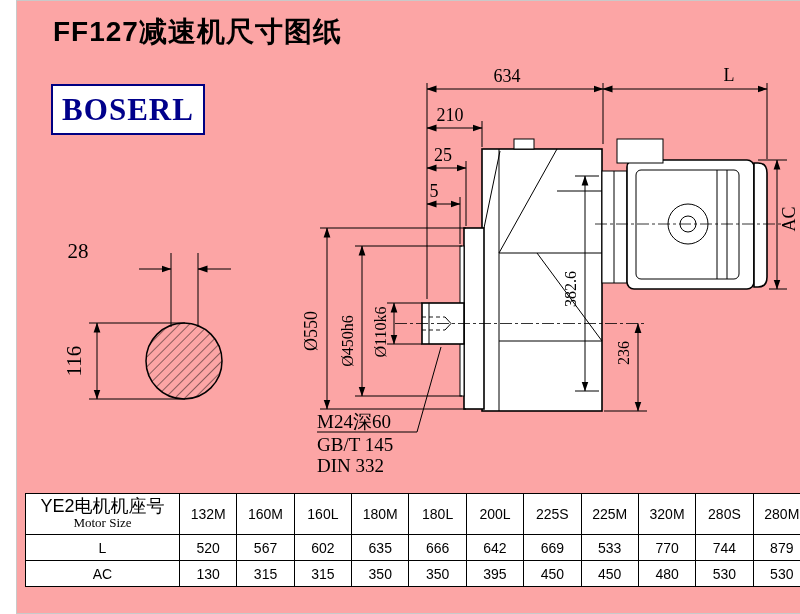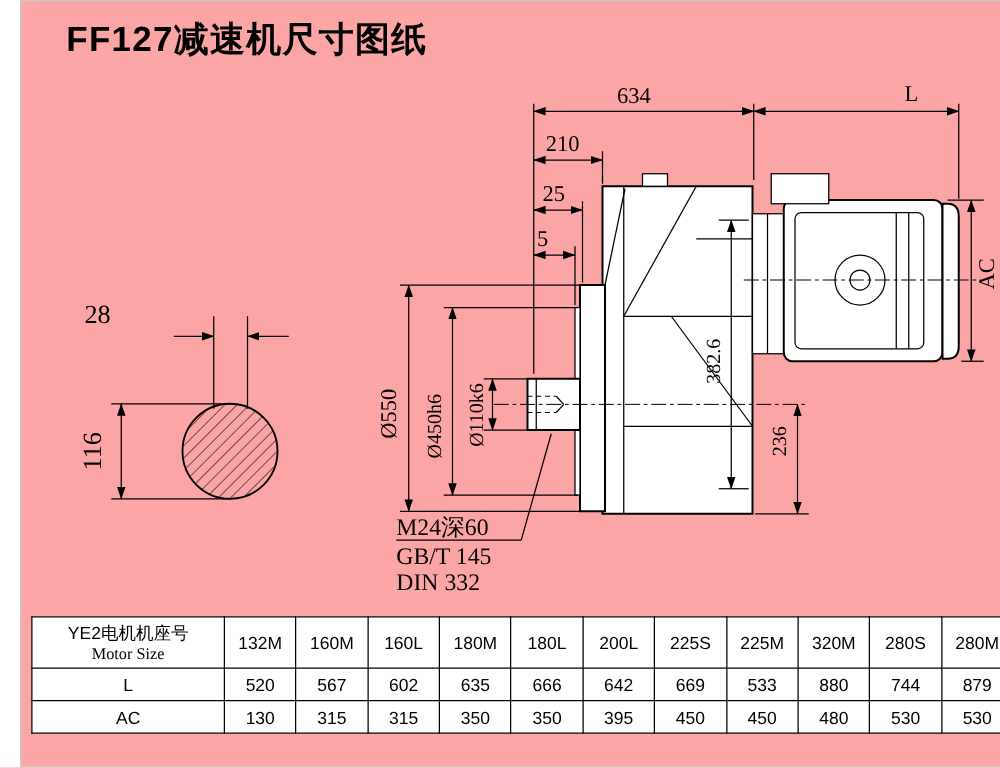--- a/index.html
+++ b/index.html
@@ -15,28 +15,31 @@
   .cl {stroke:#000;stroke-width:0.8;stroke-dasharray:12 3 3 3;fill:none;}
   .dash {stroke:#000;stroke-width:0.9;stroke-dasharray:4 3;fill:none;}
   .dtext {font-family:"Liberation Serif",serif;font-size:18px;fill:#000;}
   .dtextL {font-family:"Liberation Serif",serif;font-size:21px;fill:#000;}
   .dtextS {font-family:"Liberation Serif",serif;font-size:16px;fill:#000;}
   .ntext {font-family:"Liberation Serif",serif;font-size:19px;fill:#000;}
   .dim-table {position:absolute;left:8px;top:492px;width:786px;border-collapse:collapse;table-layout:fixed;background:#fff;}
   .dim-table td {border:1px solid #000;text-align:center;vertical-align:middle;font-size:14px;color:#000;padding:0;}
   .dim-table tr.hdr td {height:40px;}
   .dim-table tr.datarow td {height:25px;}
-  .corner-cn {font-size:14px;line-height:18px;}
+  .corner-cn {font-size:18px;line-height:18px;}
   .corner-en {font-size:13px;line-height:16px;font-family:"Liberation Serif",serif;}
 </style>
 </head>
 <body>
 
 <div class="page">
   <div class="title">FF127减速机尺寸图纸</div>
+  <div class="brand-box">
+    <span class="brand-text">BOSERL</span>
+  </div>
 
   <svg class="drawing" width="800" height="492" viewBox="0 0 800 492">
     <defs>
       <marker id="arr" viewBox="0 0 10 10" refX="9.5" refY="5" markerWidth="10" markerHeight="10" orient="auto-start-reverse">
         <path d="M0,1.6 L10,5 L0,8.4 z" fill="#000"></path>
       </marker>
       <pattern id="hatch" width="7" height="7" patternUnits="userSpaceOnUse" patternTransform="rotate(45)">
         <line x1="0" y1="0" x2="0" y2="7" stroke="#000" stroke-width="0.9"></line>
       </pattern>
     </defs>
@@ -193,21 +196,21 @@
       <tr class="datarow">
         <td>L</td>
         <td>520</td>
         <td>567</td>
         <td>602</td>
         <td>635</td>
         <td>666</td>
         <td>642</td>
         <td>669</td>
         <td>533</td>
-        <td>880</td>
+        <td>770</td>
         <td>744</td>
         <td>879</td>
       </tr>
       <tr class="datarow">
         <td>AC</td>
         <td>130</td>
         <td>315</td>
         <td>315</td>
         <td>350</td>
         <td>350</td>

